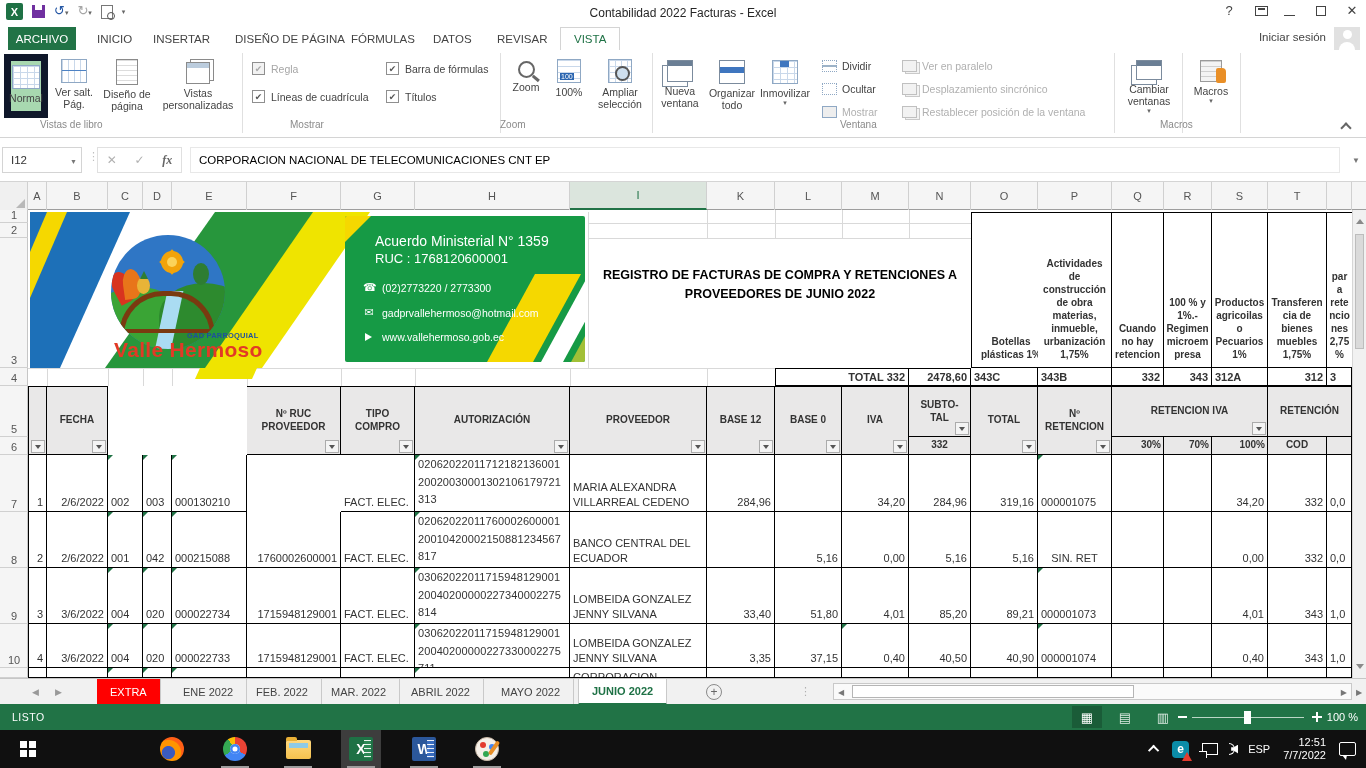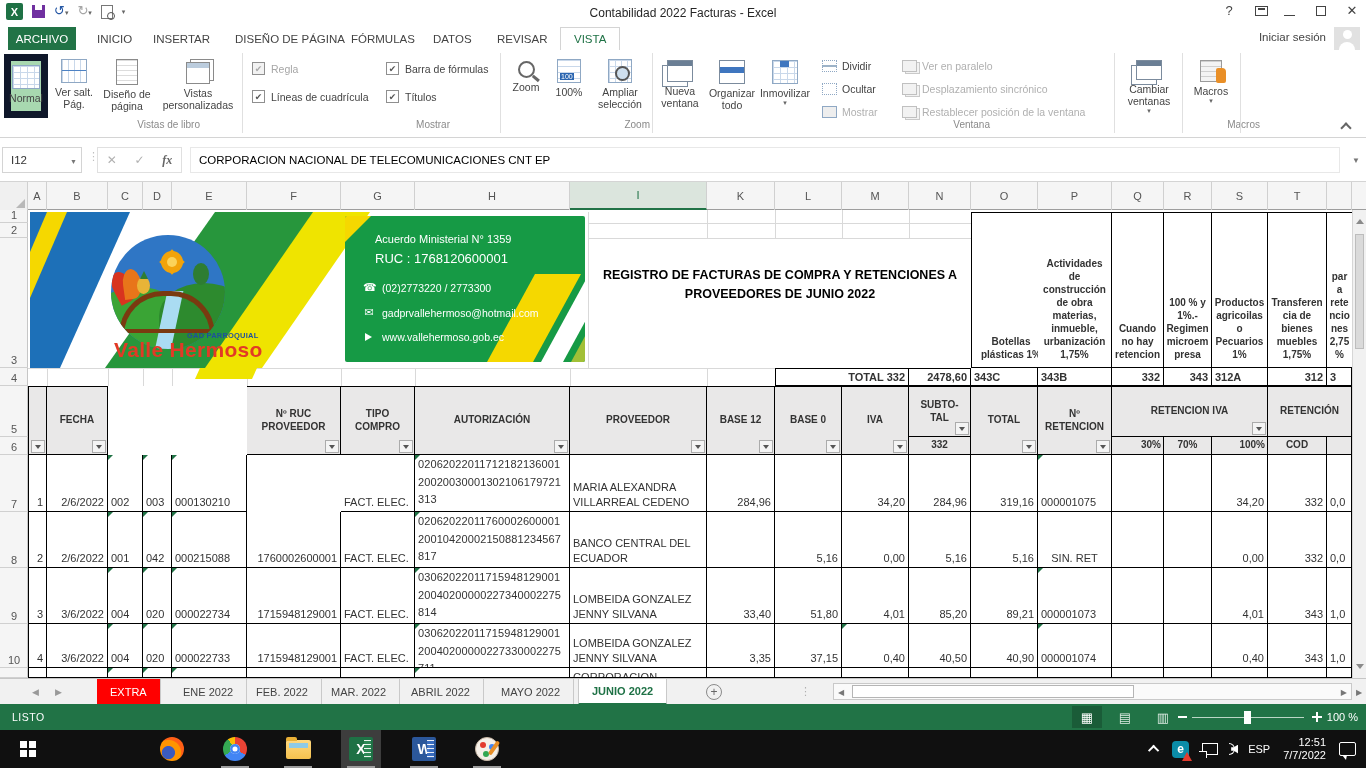--- a/index.html
+++ b/index.html
@@ -35,21 +35,21 @@
   .rtab.file{background:#217346;color:#fff;}
   .rtab.active{background:#fff;color:#1e7145;border:1px solid #d4d4d4;border-bottom:none;}
   .signin{position:absolute;right:40px;top:4px;font-size:11.5px;color:#444;}
   .avatar{position:absolute;right:6px;top:0;width:26px;height:23px;background:#e1e1e1;display:flex;align-items:flex-end;justify-content:center;overflow:hidden;}
   .avatar::before{content:"";width:9px;height:9px;border-radius:50%;background:#fff;position:absolute;top:3px;}
   .avatar::after{content:"";width:16px;height:8px;border-radius:8px 8px 0 0;background:#fff;}
 
   
   .ribbon{position:absolute;left:0;top:50px;width:1366px;height:88px;background:#fff;border-bottom:1px solid #d4d4d4;}
   .gsep{position:absolute;top:3px;width:1px;height:80px;background:#e0e0e0;}
-  .glabel{position:absolute;top:69px;font-size:10px;color:#8a8a8a;text-align:right;}
+  .glabel{position:absolute;top:69px;font-size:10px;color:#8a8a8a;text-align:left;}
   .rbtn{position:absolute;top:4px;height:64px;display:flex;flex-direction:column;align-items:center;
     font-size:10.5px;color:#444;text-align:center;padding:2px 1px;border:1px solid transparent;}
   .rbtn.sel{background:#a8d8b0;border:7px solid #0f172a;}
   .rlbl{line-height:1.15;margin-top:3px;}
   .ric{margin-top:2px;}
   .i-sheet{width:28px;height:24px;background:#fff;border:1px solid #8fa8c4;
     background-image:repeating-linear-gradient(#c9d8ea 0 1px,transparent 1px 6px),repeating-linear-gradient(90deg,#c9d8ea 0 1px,transparent 1px 7px);}
   .i-pb{width:26px;height:24px;background:#fff;border:1px solid #8fa8c4;
     background-image:linear-gradient(transparent 10px,#4d82c4 10px 11px,transparent 11px),repeating-linear-gradient(90deg,#c9d8ea 0 1px,transparent 1px 6px);}
   .i-pl{width:22px;height:26px;background:#fff;border:1px solid #8a8a8a;
@@ -132,21 +132,21 @@
   .l-pine::after{content:"";position:absolute;left:3px;top:-6px;border-left:4px solid transparent;border-right:4px solid transparent;border-bottom:8px solid #2e7d32;}
   .l-bridge{position:absolute;left:8px;top:56px;width:96px;height:44px;border:5px solid #7a3a10;border-bottom:none;border-radius:60px 60px 0 0;}
   .l-deck{position:absolute;left:0px;top:94px;width:114px;height:4px;background:#7a3a10;}
   .l-sub{position:absolute;left:157px;top:119px;font-size:7.5px;font-weight:bold;color:#1d4f9e;letter-spacing:.2px;}
   .l-name{position:absolute;left:84px;top:126px;font-size:21px;font-weight:bold;color:#e23a26;letter-spacing:.3px;}
   .gbox{position:absolute;left:315px;top:4px;width:240px;height:146px;background:#169a45;border-radius:2px;overflow:hidden;color:#fff;}
   .g-corner{position:absolute;left:0;top:0;width:100%;height:100%;background:#f5d800;clip-path:polygon(0 0,26px 0,0 26px);}
   .g-s1{position:absolute;inset:0;background:#f5d800;clip-path:polygon(142px 146px,188px 146px,236px 58px,190px 58px);}
   .g-s2{position:absolute;inset:0;background:#fff;clip-path:polygon(196px 146px,218px 146px,266px 58px,244px 58px);}
   .g-s3{position:absolute;inset:0;background:#a2c037;clip-path:polygon(226px 146px,258px 146px,306px 58px,274px 58px);}
-  .g-acu{position:absolute;left:30px;top:17px;font-size:11px;}
+  .g-acu{position:absolute;left:30px;top:17px;font-size:14px;}
   .g-ruc{position:absolute;left:30px;top:35px;font-size:13px;}
   .g-line{position:absolute;left:18px;display:flex;align-items:center;gap:7px;font-size:10.5px;}
   .gi{font-size:11px;width:12px;text-align:center;}
   .gi-cursor{width:0;height:0;border-top:4px solid transparent;border-bottom:4px solid transparent;border-left:7px solid #fff;margin:0 3px 0 2px;}
   .rtitle{position:absolute;left:592px;top:266px;width:376px;text-align:center;font-weight:bold;font-size:12.5px;line-height:1.5;color:#000;}
 
   
   .th{position:absolute;top:212px;height:156px;border:solid #000;border-width:1px 1px 1px 0;background:#fff;
     font-weight:bold;font-size:10px;line-height:1.3;display:flex;align-items:flex-end;justify-content:center;
     text-align:center;padding:0 2px 6px;overflow:hidden;overflow-wrap:anywhere;}
@@ -567,21 +567,21 @@
         <span>TOTAL</span>
         <span class="fb"></span>
       </div>
     <div class="c h bt" style="grid-area:2/16/3/19;">
         <span>RETENCION IVA</span>
         <span class="fb"></span>
       </div>
     <div class="c h num" style="grid-area:3/16;">
         <span>30%</span>
       </div>
-    <div class="c h num" style="grid-area:3/17;justify-content:center;">
+    <div class="c h num" style="grid-area:3/17;">
         <span>70%</span>
       </div>
     <div class="c h num" style="grid-area:3/18;">
         <span>100%</span>
       </div>
     <div class="c h bt" style="grid-area:2/19/3/21;">
         <span>RETENCIÓN</span>
       </div>
     <div class="c h" style="grid-area:3/19;">
         <span>COD</span>

